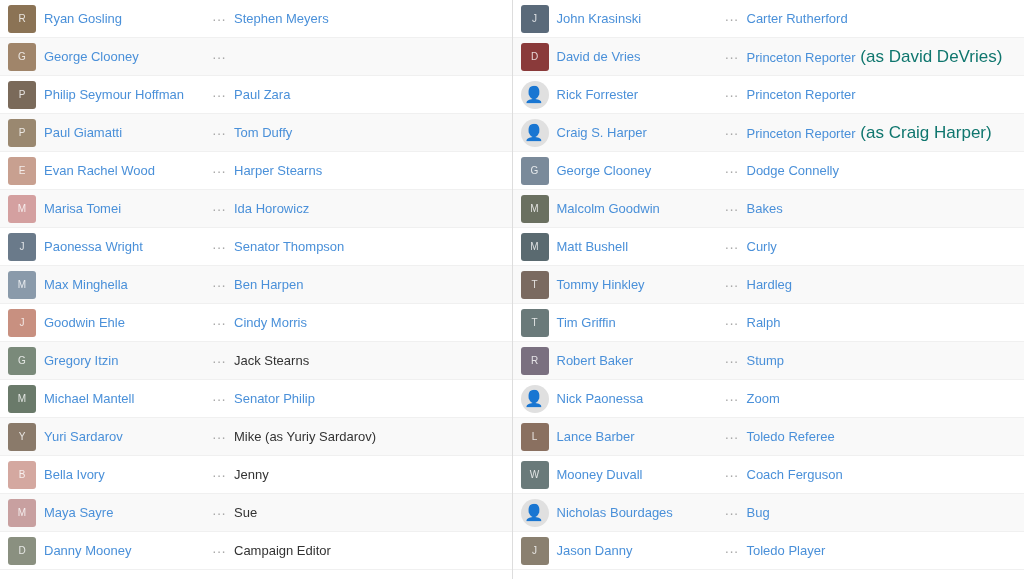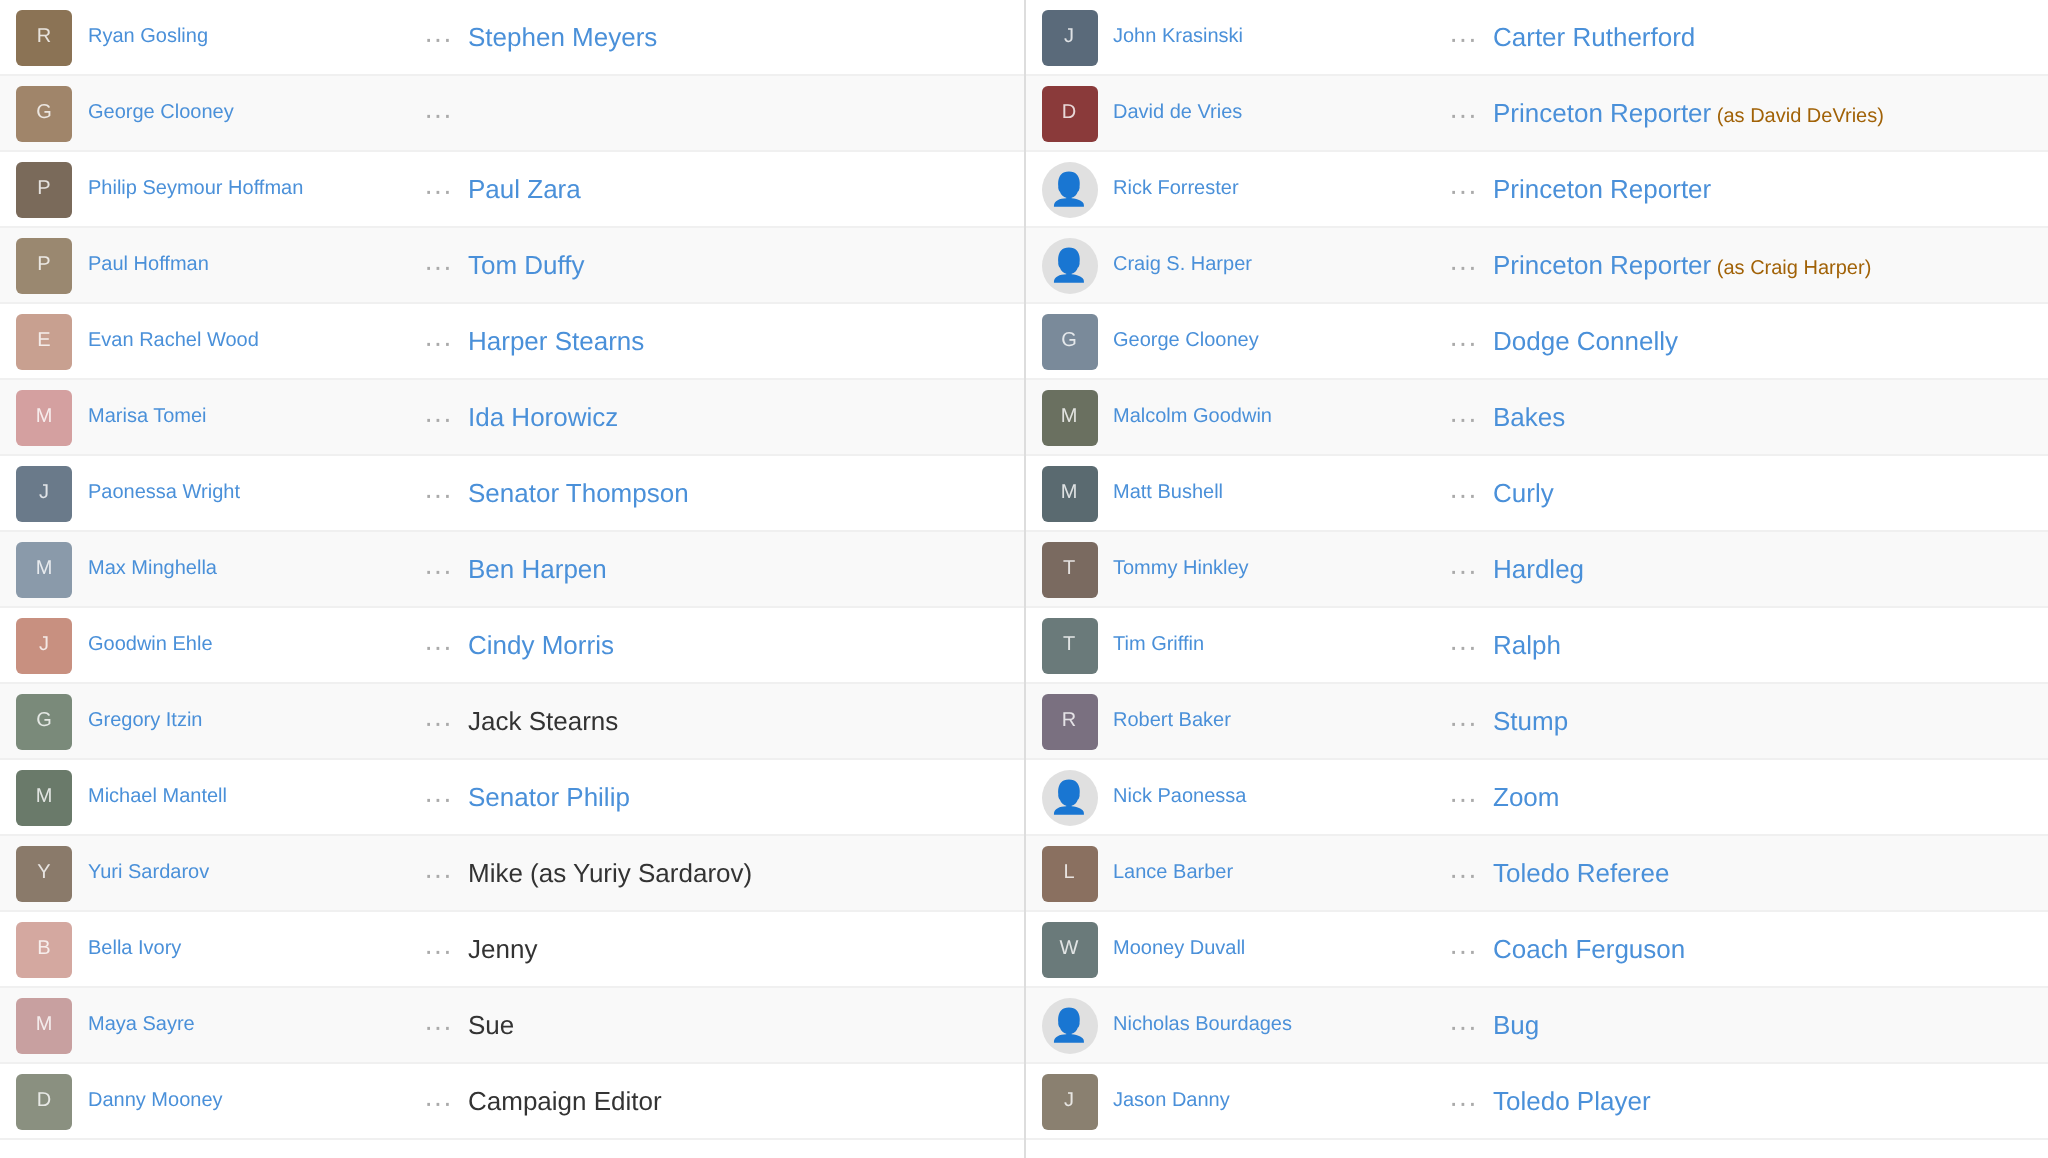--- a/index.html
+++ b/index.html
@@ -61,41 +61,41 @@
       justify-content: center;
     }
     .avatar-placeholder::before {
       content: '👤';
       font-size: 16px;
       color: #aaa;
     }
     .actor-name {
       color: #4a90d9;
       flex: 0 0 160px;
-      font-size: 10px;
+      font-size: 13px;
       cursor: pointer;
     }
     .dots {
       color: #aaa;
       flex: 0 0 30px;
       text-align: center;
       font-size: 14px;
       cursor: pointer;
     }
     .role-name {
       flex: 1;
       font-size: 13px;
     }
     .role-link {
       color: #4a90d9;
       cursor: pointer;
     }
     .role-extra {
-      color: #a16207;
-      font-size: 10px;
+      color: #0f766e;
+      font-size: 17px;
     }
 
     
     .av-ryan { background: #8b7355; }
     .av-george { background: #a0856a; }
     .av-philip { background: #7a6a5a; }
     .av-paul { background: #9a8870; }
     .av-evan { background: #c8a090; }
     .av-marisa { background: #d4a0a0; }
     .av-jeffrey { background: #6a7a8a; }
@@ -156,21 +156,21 @@
           <div class="avatar-img">P</div>
         </div>
         <span class="actor-name">Philip Seymour Hoffman</span>
         <span class="dots">···</span>
         <span class="role-name"><span class="role-link">Paul Zara</span></span>
       </div>
       <div class="row">
         <div class="avatar av-paul">
           <div class="avatar-img">P</div>
         </div>
-        <span class="actor-name">Paul Hoffman</span>
+        <span class="actor-name">Paul Giamatti</span>
         <span class="dots">···</span>
         <span class="role-name"><span class="role-link">Tom Duffy</span></span>
       </div>
       <div class="row">
         <div class="avatar av-evan">
           <div class="avatar-img">E</div>
         </div>
         <span class="actor-name">Evan Rachel Wood</span>
         <span class="dots">···</span>
         <span class="role-name"><span class="role-link">Harper Stearns</span></span>

